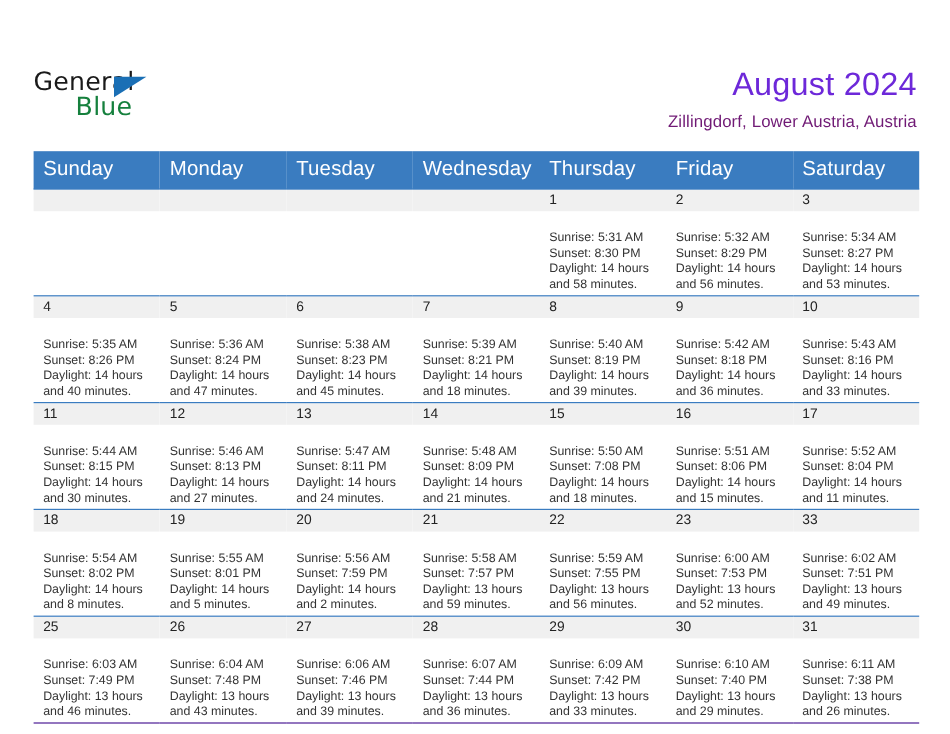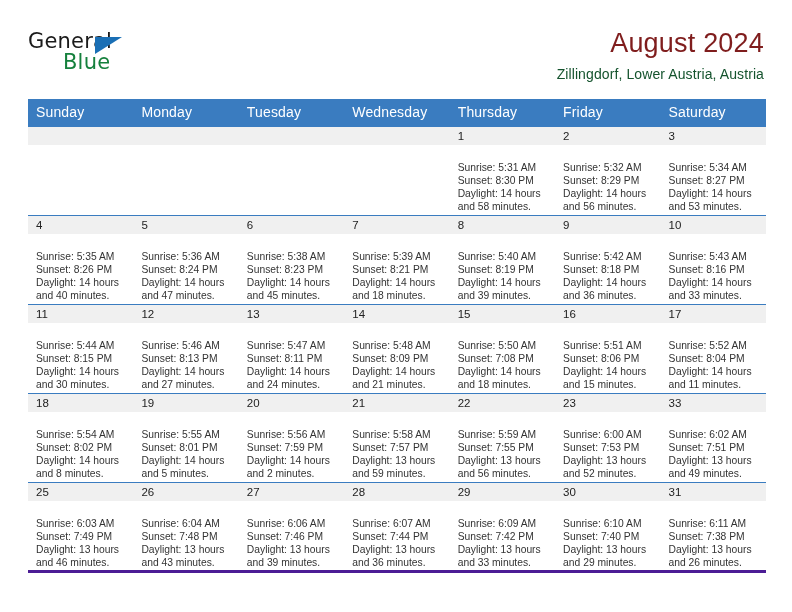--- a/index.html
+++ b/index.html
@@ -15,20 +15,21 @@
     overflow: hidden;
   }
 
   
   .page-header {
     display: flex;
     align-items: flex-start;
     justify-content: space-between;
     padding: 28px 28px 0 28px;
     height: 76px;
+    margin-top: 27px;
   }
   .brand {
     position: relative;
     width: 120px;
     height: 48px;
     flex: 0 0 auto;
   }
   .brand-general {
     font-size: 21px;
     color: #1a1a1a;
@@ -59,59 +60,59 @@
     border-bottom: 17px solid transparent;
   }
   .title-block {
     text-align: right;
     flex: 1 1 auto;
     padding-top: 0px;
   }
   .cal-title {
     font-size: 27px;
     font-weight: normal;
-    color: #7f1d1d;
+    color: #6d28d9;
     line-height: 1.15;
     letter-spacing: 0.2px;
   }
   .cal-subtitle {
     font-size: 14px;
-    color: #14532d;
+    color: #701a75;
     margin-top: 7px;
     letter-spacing: 0.1px;
   }
 
   
   .calendar {
     margin: 23px 26px 0 28px;
     width: 738px;
   }
   table.cal-table {
     width: 100%;
     border-collapse: collapse;
     table-layout: fixed;
   }
   thead th {
     background: #3a7cc0;
     color: #ffffff;
-    font-size: 14px;
+    font-size: 17px;
     font-weight: normal;
     text-align: left;
     padding: 5px 0 6px 8px;
     letter-spacing: 0.15px;
   }
   tbody td {
     vertical-align: top;
     border-top: 1px solid #3a7cc0;
     height: 89px;
     padding: 0;
     background: #ffffff;
   }
   tbody tr:last-child td {
-    border-bottom: 3px solid #4c1d95;
+    border-bottom: 1px solid #4c1d95;
   }
   td.empty-cell .daynum-bar {
     background: #f0f0f0;
   }
   .daynum-bar {
     background: #f0f0f0;
     height: 18px;
     padding: 1px 0 0 8px;
     font-size: 11.5px;
     color: #222222;

